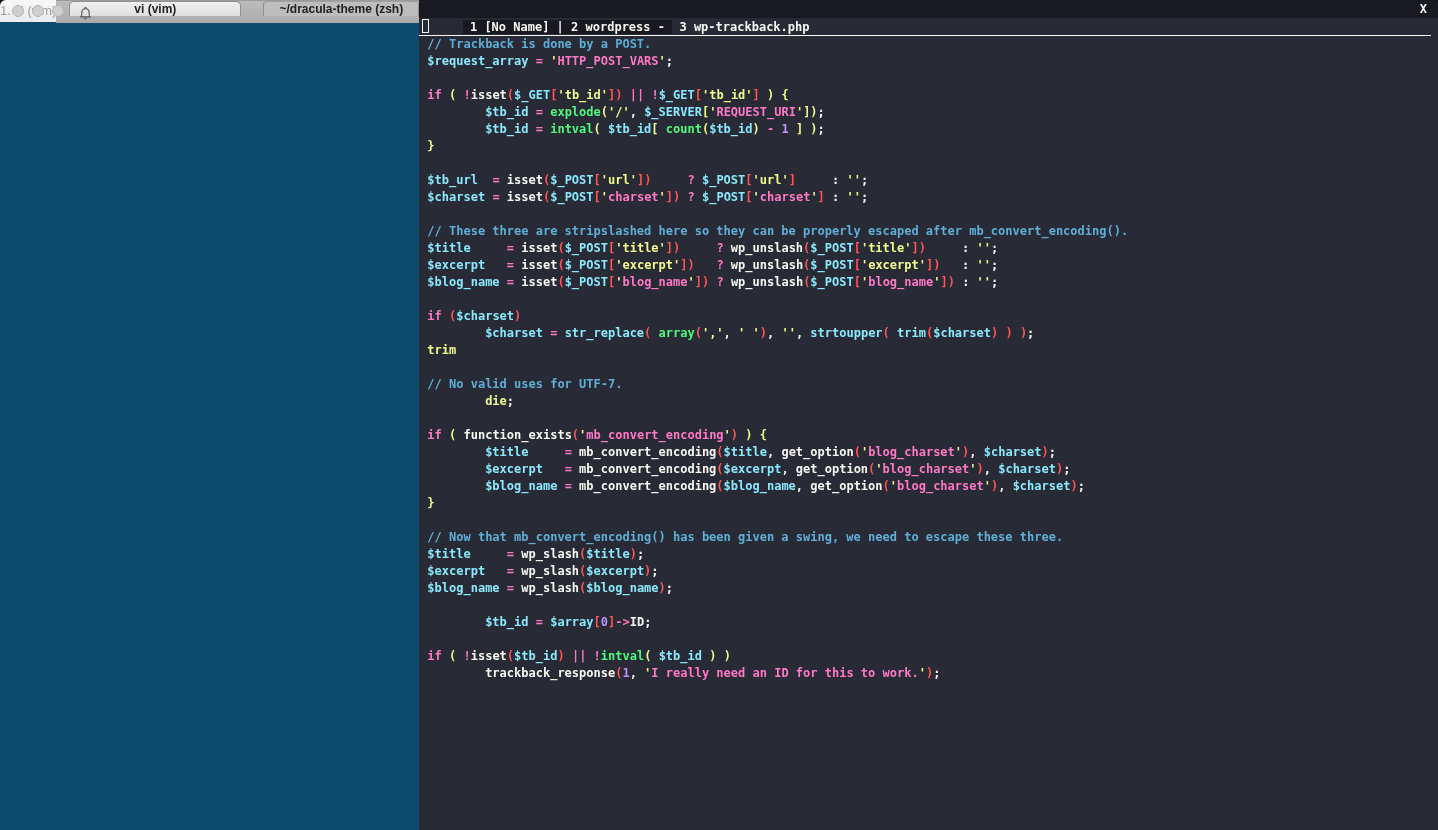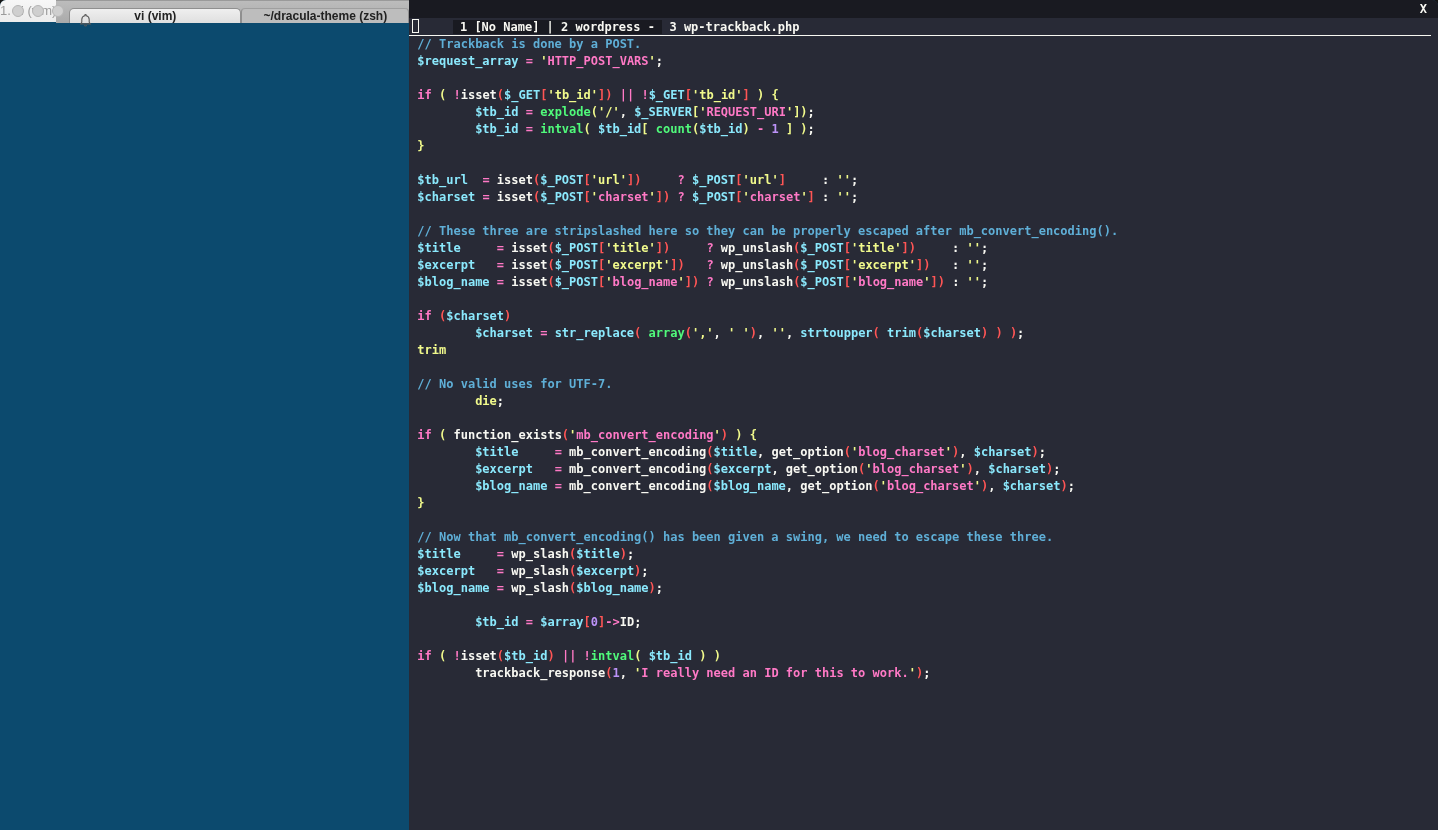--- a/index.html
+++ b/index.html
@@ -12,28 +12,28 @@
   
   .titlebar { height:22px; background:linear-gradient(#f7f7f7,#ececec); position:relative;
               flex:0 0 auto; }
   .traffic { position:absolute; left:12px; top:5px; display:flex; gap:8px; }
   .traffic span { width:12px; height:12px; border-radius:50%; background:#cfcfcf;
                   border:1px solid #b5b5b5; display:block; }
   .win-title { text-align:center; line-height:22px; font-size:13px; color:#9b9b9b; }
 
   
   .tabbar { height:23px; background:linear-gradient(#bcbcbc,#aaaaaa); border-top:1px solid #9a9a9a;
-            display:flex; align-items:flex-end; flex:0 0 auto; }
+            display:flex; align-items:flex-start; flex:0 0 auto; }
   .tab { position:relative; display:flex; align-items:center; justify-content:center;
          font-size:12px; font-weight:bold; color:#222; }
   .tab.active { width:172px; margin-left:13px; background:linear-gradient(#efefef,#dfdfdf);
                 border:1px solid #8f8f8f; border-bottom:none; border-radius:5px 5px 0 0; }
-  .tab.inactive { width:168px; background:#bdbdbd; border-left:1px solid #8f8f8f;
+  .tab.inactive { width:156px; background:#bdbdbd; border-left:1px solid #8f8f8f;
                   border-right:1px solid #8f8f8f; border-top:1px solid #9f9f9f;
-                  border-radius:4px 4px 0 0; }
+                  border-radius:4px 4px 0 0;margin-left:22px; }
   .bell { position:absolute; left:9px; top:4px; }
 
   
   .terminal { flex:1 1 auto; background:#282a36; font-family:"DejaVu Sans Mono", monospace;
               font-size:12px; font-weight:700; color:#f8f8f2; overflow:hidden; }
 
   .vim-tabline { height:18px; line-height:18px; background:#191a21; white-space:pre; position:relative; }
   .tl-buffers { color:#f8f8f2; background:#191a21;margin-top:33px; }
   .tl-current { color:#f8f8f2; background:#282a36; }
   .tl-close { position:absolute; right:11px; top:0; color:#f8f8f2; }

